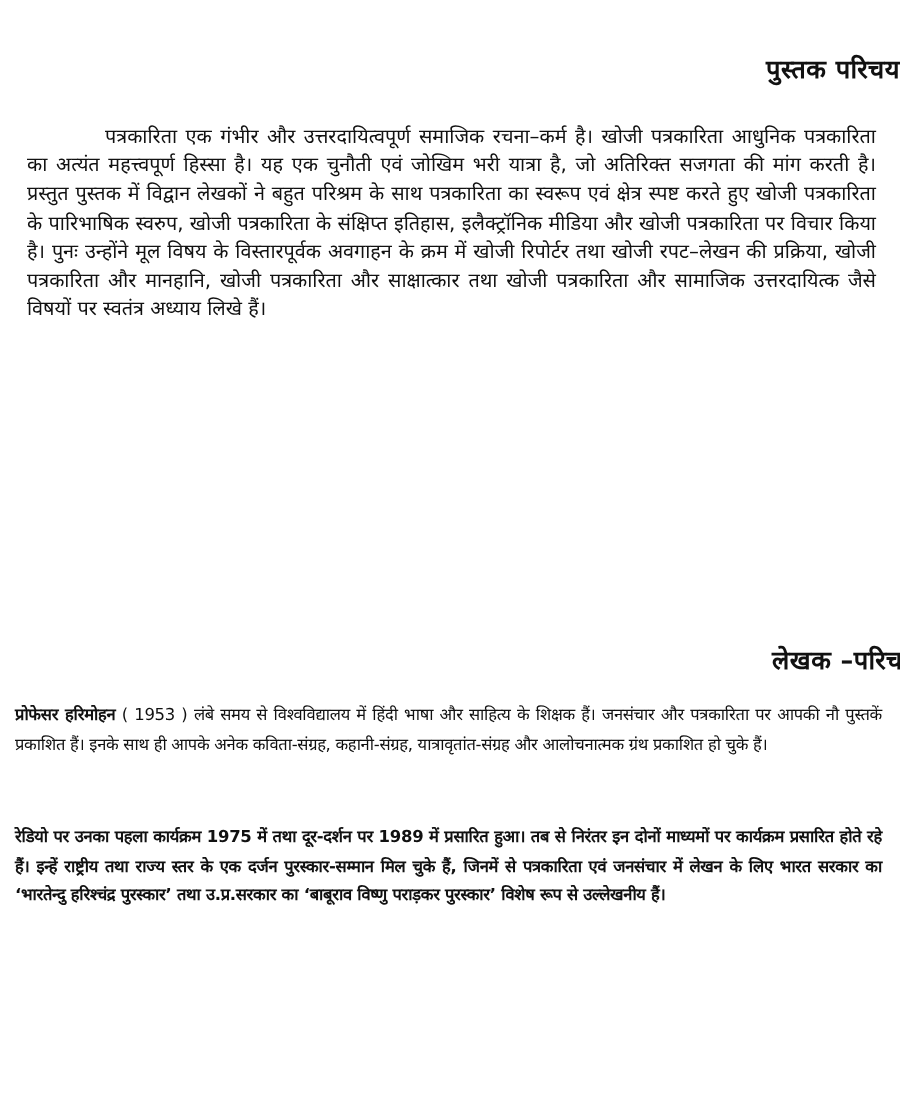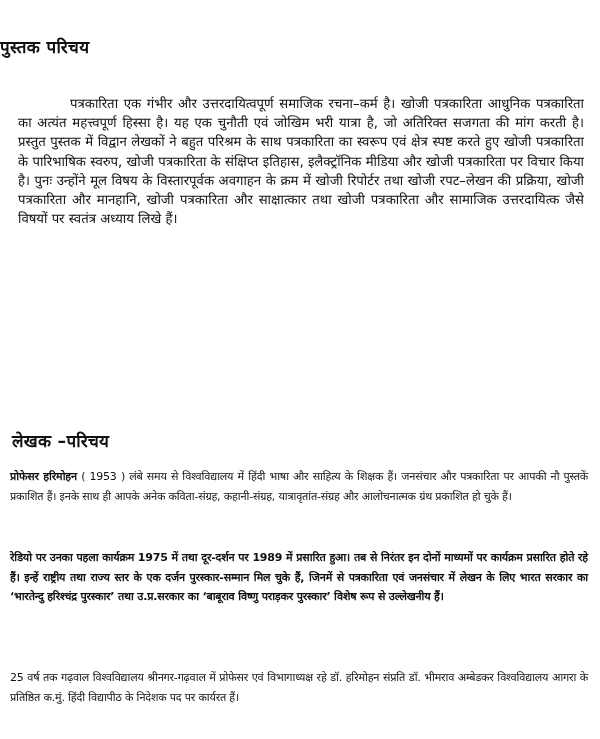--- a/index.html
+++ b/index.html
@@ -17,37 +17,36 @@
     }
     .page {
       position: absolute;
       left: 0; top: 0;
       width: 600px; height: 739px;
     }
     .heading {
       position: absolute;
       left: 0;
       width: 600px;
-      text-align: left;
+      text-align: right;
       font-weight: bold;
       font-size: 17px;
       line-height: 22px;
       letter-spacing: 0.3px;
     }
     .h1 { top: 36px; }
     .h2 { top: 430px; left: 12px; }
 
     .section1 {
       position: absolute;
       left: 18px;
       width: 566px;
       font-size: 13.2px;
       line-height: 19.2px;
       text-align: justify;
-      margin-top: 12px;
     }
     .section1 p {
       margin: 0;
       text-indent: 52px;
     }
     .p1 { top: 82px; }
     .p2 { top: 262px; }
 
     .section2 {
       position: absolute;
@@ -79,17 +78,14 @@
   <div class="heading h2">लेखक –परिचय</div>
 
   <div class="section2 q1">
     <p><span class="bold">प्रोफेसर हरिमोहन</span> <span>( 1953 )</span> <span>लंबे समय से विश्वविद्यालय में हिंदी भाषा और साहित्य के शिक्षक हैं। जनसंचार और पत्रकारिता पर आपकी नौ पुस्तकें प्रकाशित हैं। इनके साथ ही आपके अनेक कविता-संग्रह, कहानी-संग्रह, यात्रावृतांत-संग्रह और आलोचनात्मक ग्रंथ प्रकाशित हो चुके हैं।</span></p>
   </div>
 
   <div class="section2 q2">
     <p>रेडियो पर उनका पहला कार्यक्रम 1975 में तथा दूर-दर्शन पर 1989 में प्रसारित हुआ। तब से निरंतर इन दोनों माध्यमों पर कार्यक्रम प्रसारित होते रहे हैं। इन्हें राष्ट्रीय तथा राज्य स्तर के एक दर्जन पुरस्कार-सम्मान मिल चुके हैं, जिनमें से पत्रकारिता एवं जनसंचार में लेखन के लिए भारत सरकार का ‘भारतेन्दु हरिश्चंद्र पुरस्कार’ तथा उ.प्र.सरकार का ‘बाबूराव विष्णु पराड़कर पुरस्कार’ विशेष रूप से उल्लेखनीय हैं।</p>
   </div>
 
-  <div class="section2 q3">
-    <p>25 वर्ष तक गढ़वाल विश्वविद्यालय श्रीनगर-गढ़वाल में प्रोफेसर एवं विभागाध्यक्ष रहे डॉ. हरिमोहन संप्रति डॉ. भीमराव अम्बेडकर विश्वविद्यालय आगरा के प्रतिष्ठित क.मुं. हिंदी विद्यापीठ के निदेशक पद पर कार्यरत हैं।</p>
-  </div>
 
 </div>
 
 </body></html>

